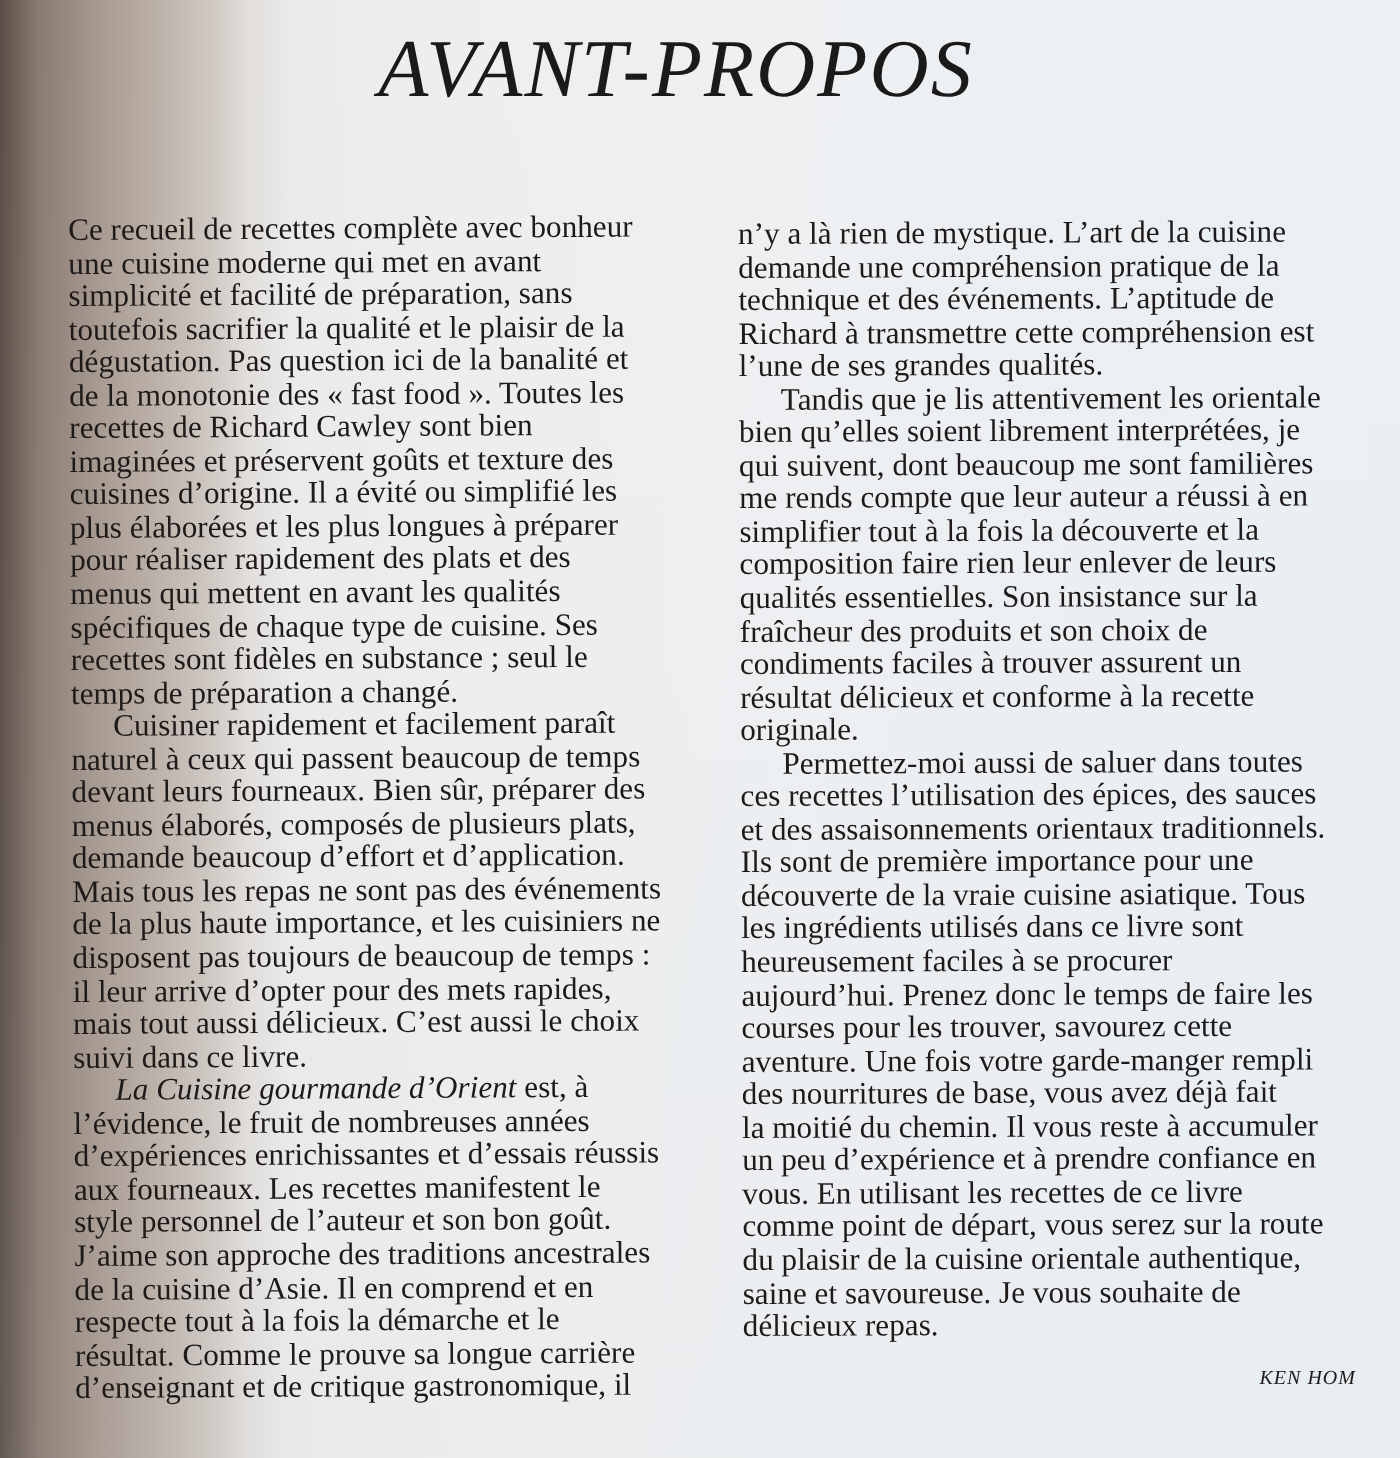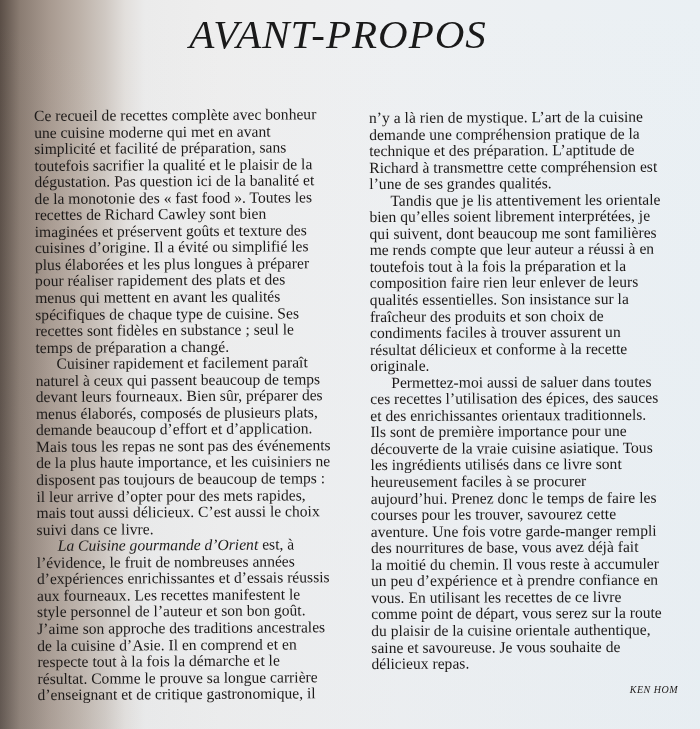--- a/index.html
+++ b/index.html
@@ -155,41 +155,41 @@
     <span class="line">respecte tout à la fois la démarche et le</span>
     <span class="line">résultat. Comme le prouve sa longue carrière</span>
     <span class="line">d’enseignant et de critique gastronomique, il</span>
   </p>
 </div>
 
 <div class="col col-right">
   <p class="para">
     <span class="line">n’y a là rien de mystique. L’art de la cuisine</span>
     <span class="line">demande une compréhension pratique de la</span>
-    <span class="line">technique et des préparation. L’aptitude de</span>
+    <span class="line">technique et des événements. L’aptitude de</span>
     <span class="line">Richard à transmettre cette compréhension est</span>
     <span class="line">l’une de ses grandes qualités.</span>
   </p>
   <p class="para indent">
     <span class="line first">Tandis que je lis attentivement les orientale</span>
     <span class="line">bien qu’elles soient librement interprétées, je</span>
     <span class="line">qui suivent, dont beaucoup me sont familières</span>
     <span class="line">me rends compte que leur auteur a réussi à en</span>
-    <span class="line">toutefois tout à la fois la préparation et la</span>
+    <span class="line">simplifier tout à la fois la découverte et la</span>
     <span class="line">composition faire rien leur enlever de leurs</span>
     <span class="line">qualités essentielles. Son insistance sur la</span>
     <span class="line">fraîcheur des produits et son choix de</span>
     <span class="line">condiments faciles à trouver assurent un</span>
     <span class="line">résultat délicieux et conforme à la recette</span>
     <span class="line">originale.</span>
   </p>
   <p class="para indent">
     <span class="line first">Permettez-moi aussi de saluer dans toutes</span>
     <span class="line">ces recettes l’utilisation des épices, des sauces</span>
-    <span class="line">et des enrichissantes orientaux traditionnels.</span>
+    <span class="line">et des assaisonnements orientaux traditionnels.</span>
     <span class="line">Ils sont de première importance pour une</span>
     <span class="line">découverte de la vraie cuisine asiatique. Tous</span>
     <span class="line">les ingrédients utilisés dans ce livre sont</span>
     <span class="line">heureusement faciles à se procurer</span>
     <span class="line">aujourd’hui. Prenez donc le temps de faire les</span>
     <span class="line">courses pour les trouver, savourez cette</span>
     <span class="line">aventure. Une fois votre garde-manger rempli</span>
     <span class="line">des nourritures de base, vous avez déjà fait</span>
     <span class="line">la moitié du chemin. Il vous reste à accumuler</span>
     <span class="line">un peu d’expérience et à prendre confiance en</span>

